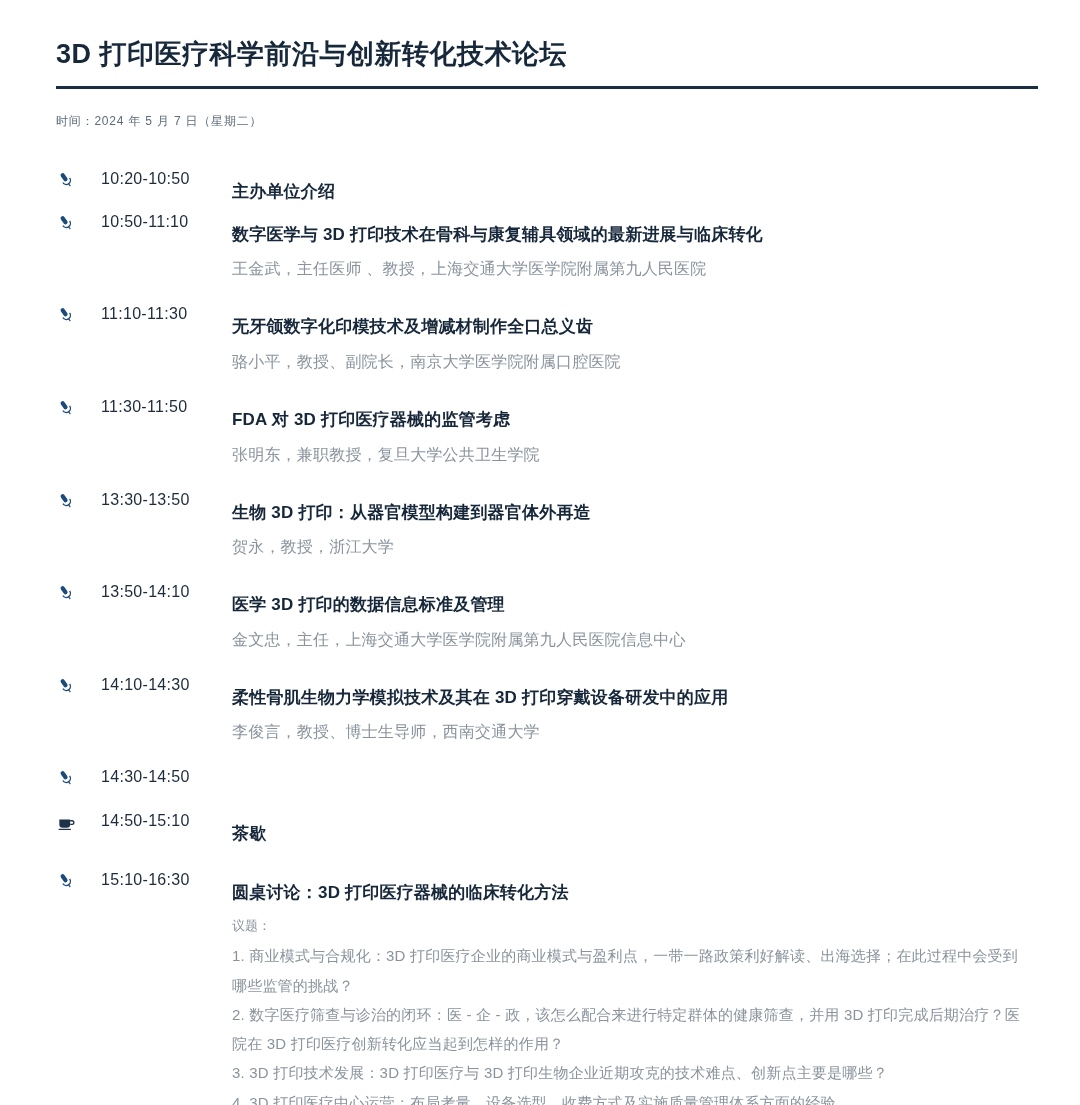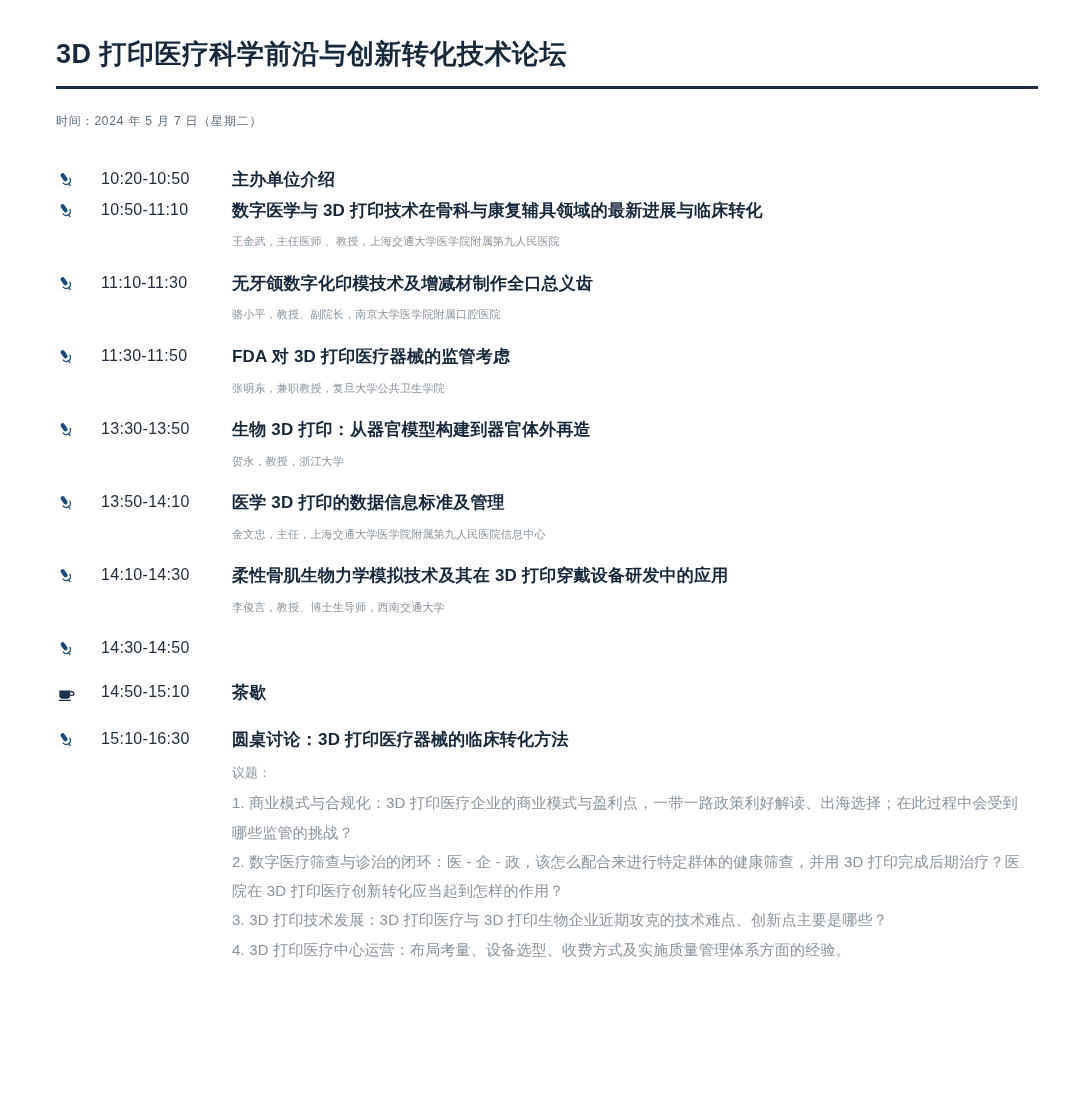--- a/index.html
+++ b/index.html
@@ -62,30 +62,31 @@
   }
   .time {
     font-size: 16px;
     color: #1d2b3a;
     letter-spacing: 0.3px;
     white-space: nowrap;
   }
   .content {
     flex: 1 1 auto;
     padding-left: 6px;
+    margin-top: 12px;
   }
   .sess-title {
     font-size: 17px;
     font-weight: bold;
     color: #16273a;
     line-height: 1.45;
     letter-spacing: 0.2px;
   }
   .speaker {
-    font-size: 11px;
+    font-size: 16px;
     color: #8a939c;
     line-height: 1.5;
     margin-top: 10px;
     letter-spacing: 0.2px;
   }
   .sub-label {
     font-size: 13px;
     color: #8a939c;
     margin-top: 10px;
     line-height: 1.5;

